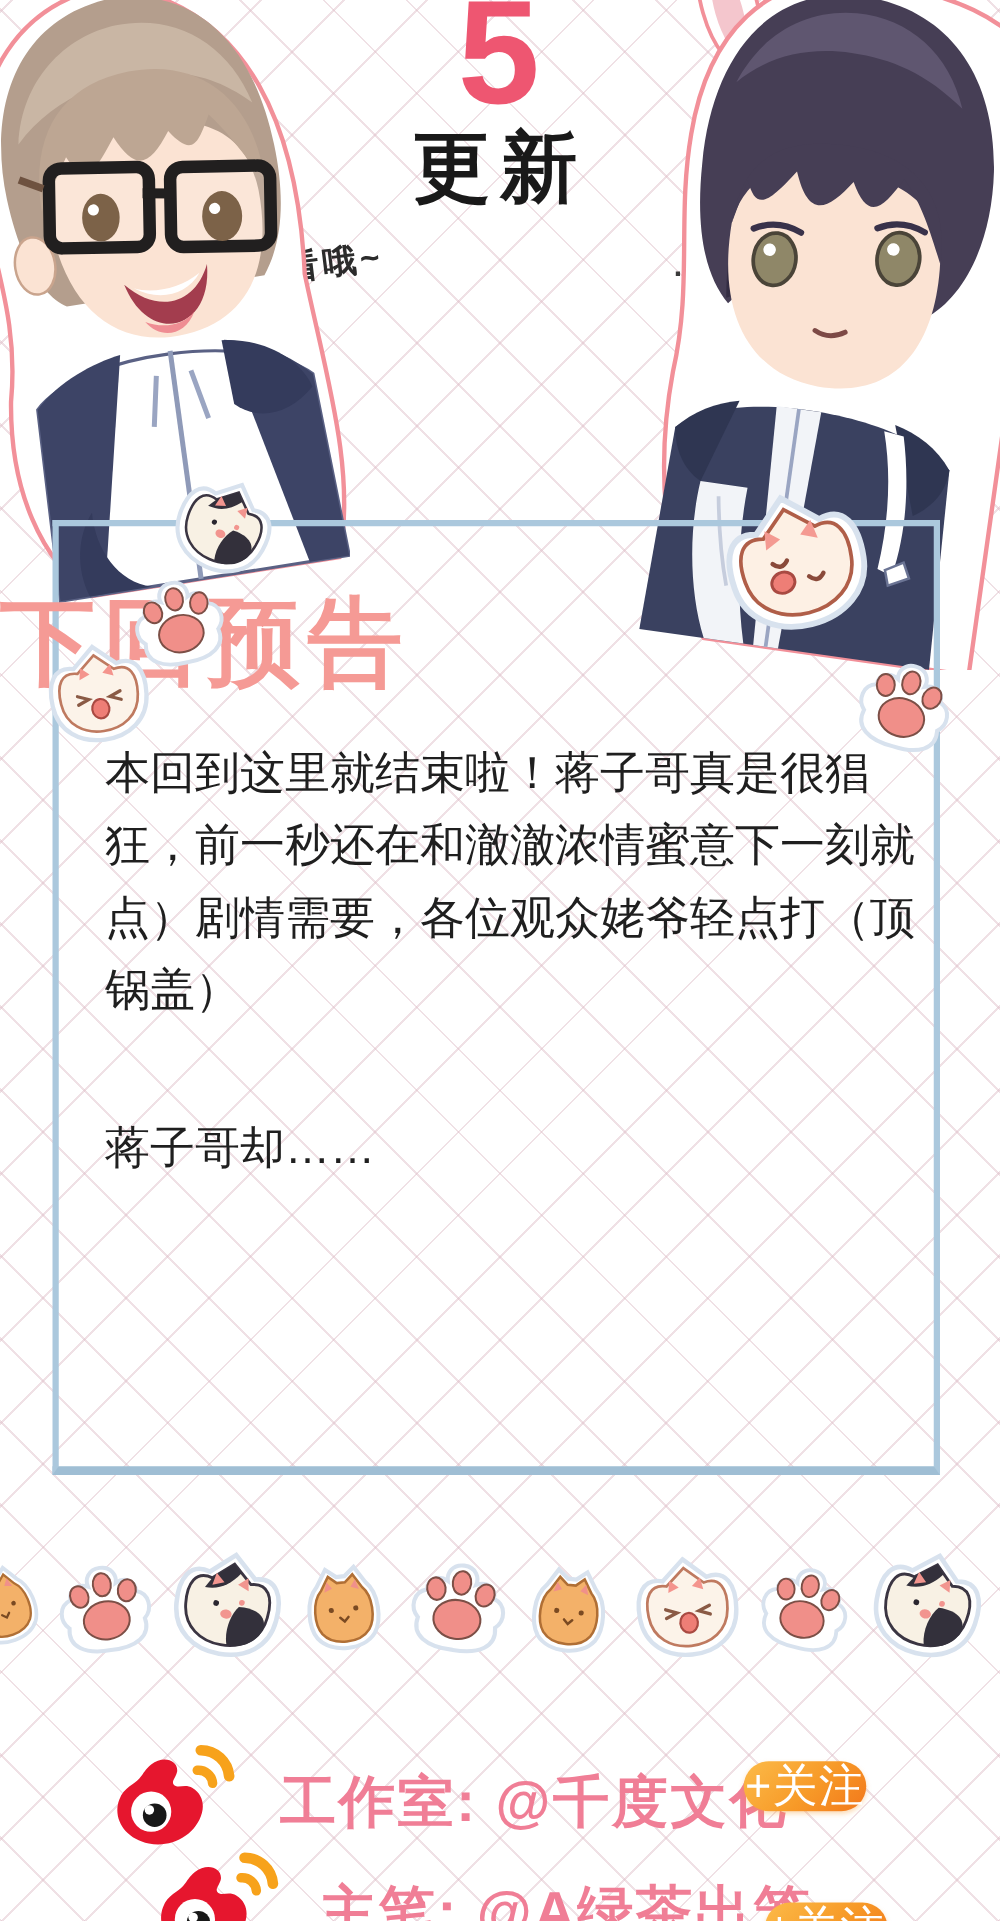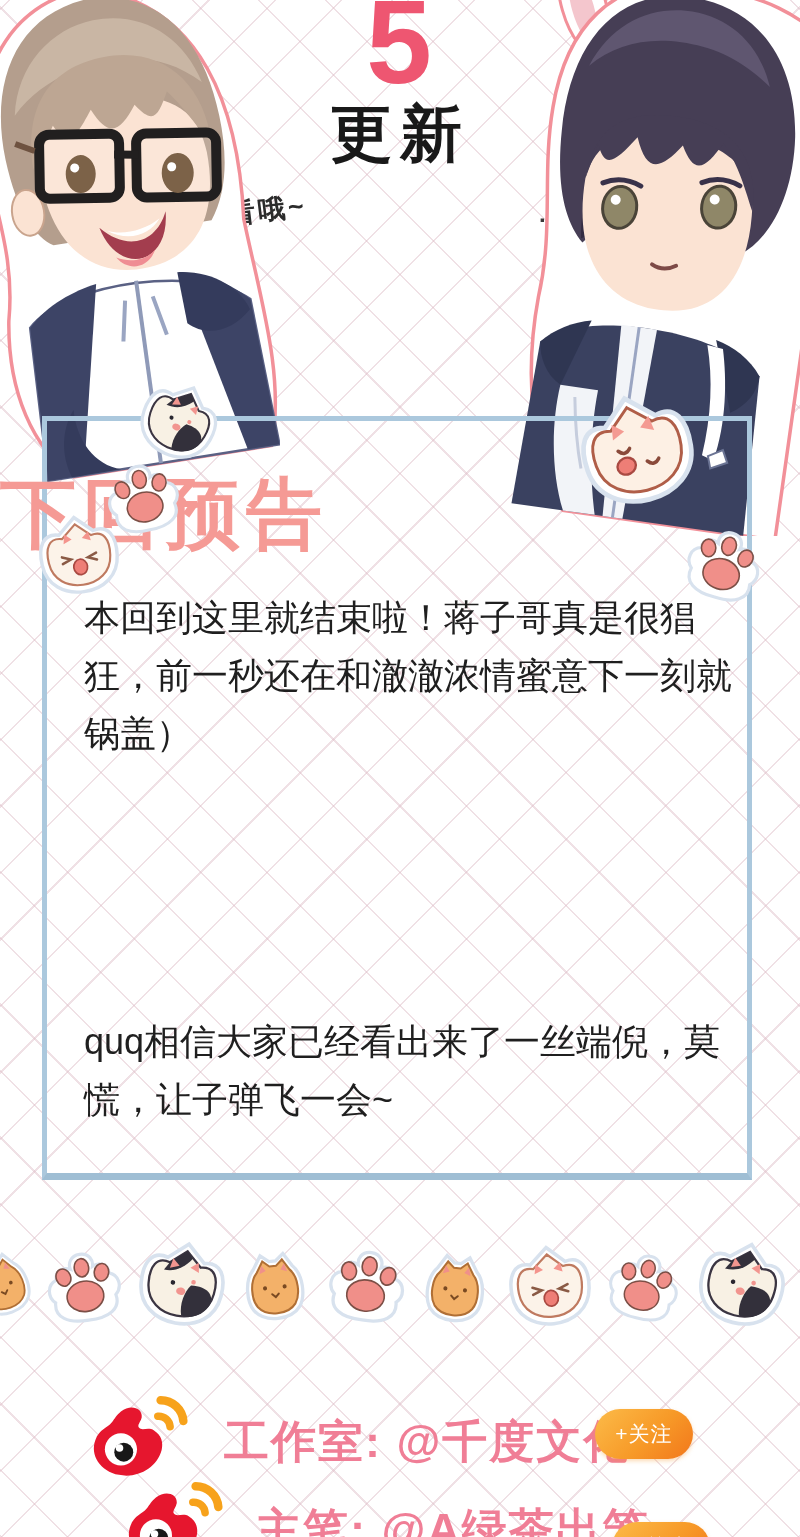--- a/index.html
+++ b/index.html
@@ -17,22 +17,22 @@
   .speech-left{left:168px;top:192px;width:200px;font-size:27px;font-weight:bold;color:#2b2b2b;transform:rotate(-7deg);letter-spacing:3px;}
   .speech-right{left:538px;top:200px;font-size:24px;color:#3a3a3a;letter-spacing:3px;font-weight:bold;}
   
   .preview-box{left:42px;top:416px;width:700px;height:752px;border:5px solid #abc8dd;border-bottom:7px solid #9fbed4;}
   .preview-title{left:0;right:0;top:464px;text-align:left;font-size:76px;font-weight:bold;color:#f59a95;letter-spacing:6px;}
   .para{left:84px;width:660px;font-size:36px;line-height:58px;color:#1f1f1f;}
   .p1{top:589px;} .p2{top:889px;} .p3{top:1013px;}
   
   .weibo-logo{width:104px;height:100px;}
   .social-label{font-size:45px;font-weight:bold;color:#f07e96;letter-spacing:2px;white-space:nowrap;}
-  .follow-btn{width:98px;height:50px;border-radius:27px;background:linear-gradient(135deg,#fcbb49 0%,#f79a28 55%,#f2771b 100%);
-    color:#fff;font-size:21px;display:flex;align-items:center;justify-content:center;letter-spacing:1px;
+  .follow-btn{width:98px;height:40px;border-radius:27px;background:linear-gradient(135deg,#fcbb49 0%,#f79a28 55%,#f2771b 100%);
+    color:#fff;font-size:36px;display:flex;align-items:center;justify-content:center;letter-spacing:1px;
     box-shadow:0 2px 4px rgba(244,150,40,.35);}
   .stk{position:absolute;}
   svg{display:block;}
 </style>
 </head>
 <body>
 
 <div class="stage">
 
   <div class="abs ep-number">5</div>
@@ -101,27 +101,25 @@
       <path d="M112,430 q6,40 16,70" fill="none" stroke="#c6cddd" stroke-width="3"></path>
     </g>
   </svg>
 
   <div class="abs preview-box"></div>
   <div class="abs preview-title">下回预告</div>
 
   <div class="abs para p1">
     <div>本回到这里就结束啦！蒋子哥真是很猖</div>
     <div>狂，前一秒还在和澈澈浓情蜜意下一刻就</div>
+    <div>点）剧情需要，各位观众姥爷轻点打（顶</div>
     <div>锅盖）</div>
   </div>
   <div class="abs para p2">
-  </div>
-  <div class="abs para p3">
-    <div>quq相信大家已经看出来了一丝端倪，莫</div>
-    <div>慌，让子弹飞一会~</div>
+    <div>蒋子哥却……</div>
   </div>
 
   <svg class="stk" style="left:138px;top:380px;transform:rotate(24deg);" width="82" height="82" viewBox="0 0 100 100">
     <path d="M50,6 L70,24 C88,19 96,34 94,56 C92,80 73,93 50,93 C27,93 8,80 6,56 C4,34 12,19 30,24 Z" fill="#ffffff" stroke="#d8e2ee" stroke-width="4"></path>
     <path d="M50,14 L67,29 C82,25 88,37 86,55 C84,75 68,85 50,85 C32,85 16,75 14,55 C12,37 18,25 33,29 Z" fill="#f8f1e4" stroke="#3b3542" stroke-width="2.5"></path>
     <path d="M33,29 L50,14 L57,21 C49,33 40,38 28,38 Z" fill="#33303b"></path>
     <path d="M60,50 C78,48 86,56 84,66 C80,79 66,86 55,84 C51,72 54,58 60,50 Z" fill="#33303b"></path>
     <path d="M36,24 l8,7 l-10,4 Z" fill="#f2958f"></path>
     <path d="M64,24 l-8,7 l10,4 Z" fill="#f2958f"></path>
     <circle cx="40" cy="50" r="2.5" fill="#2a2730"></circle>

